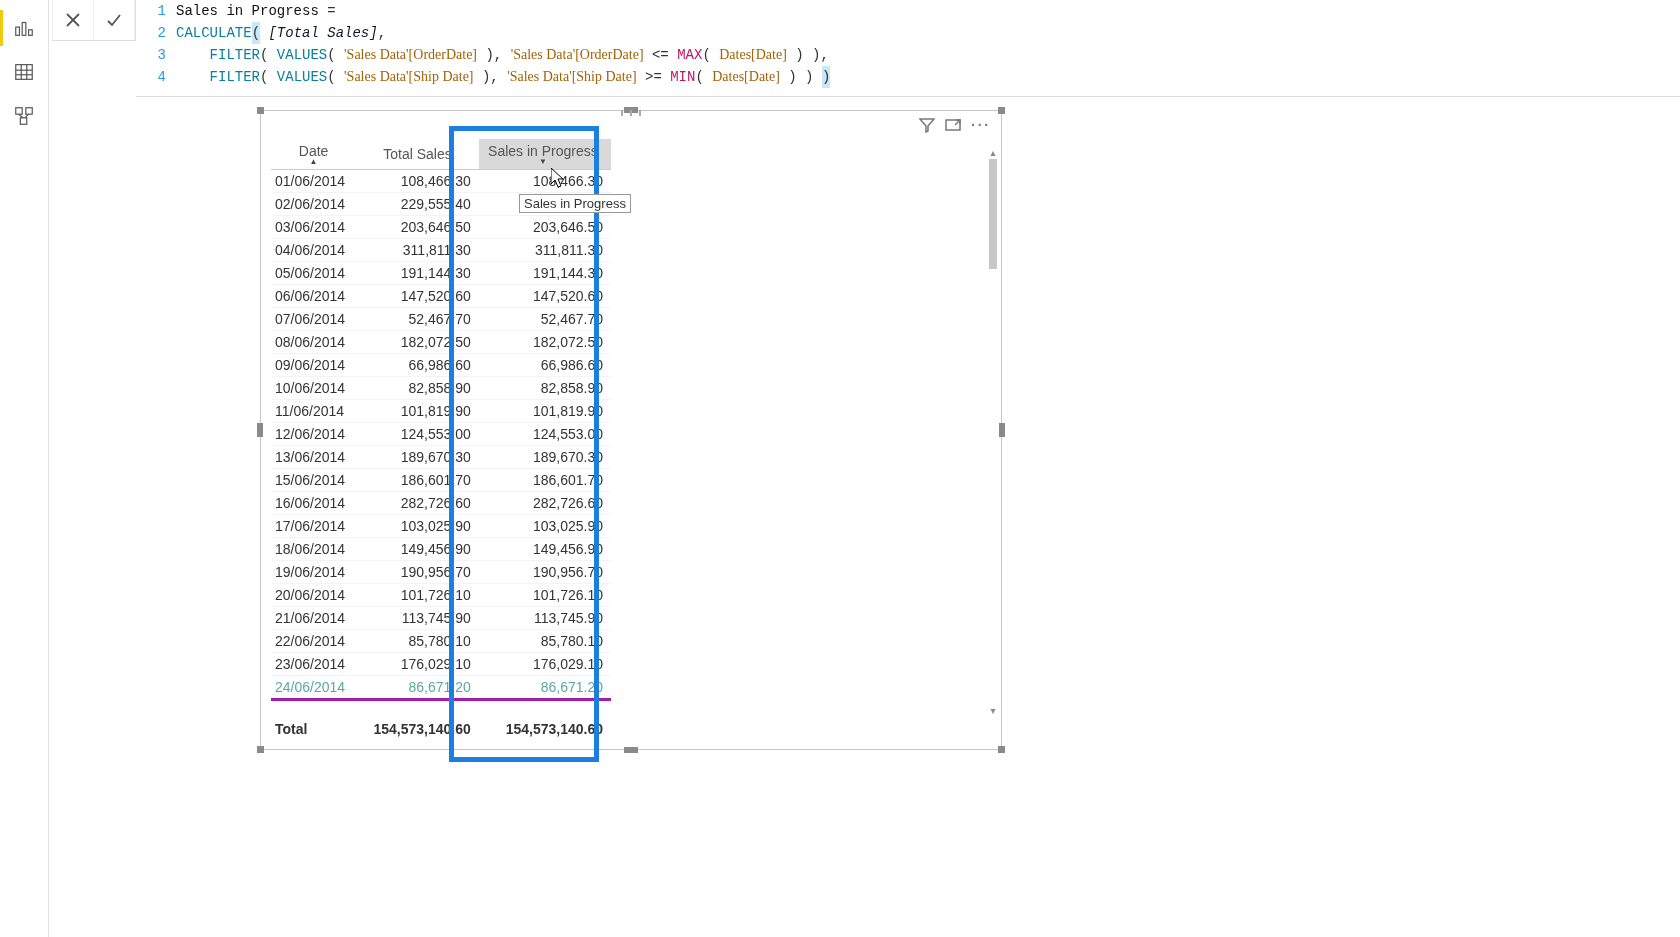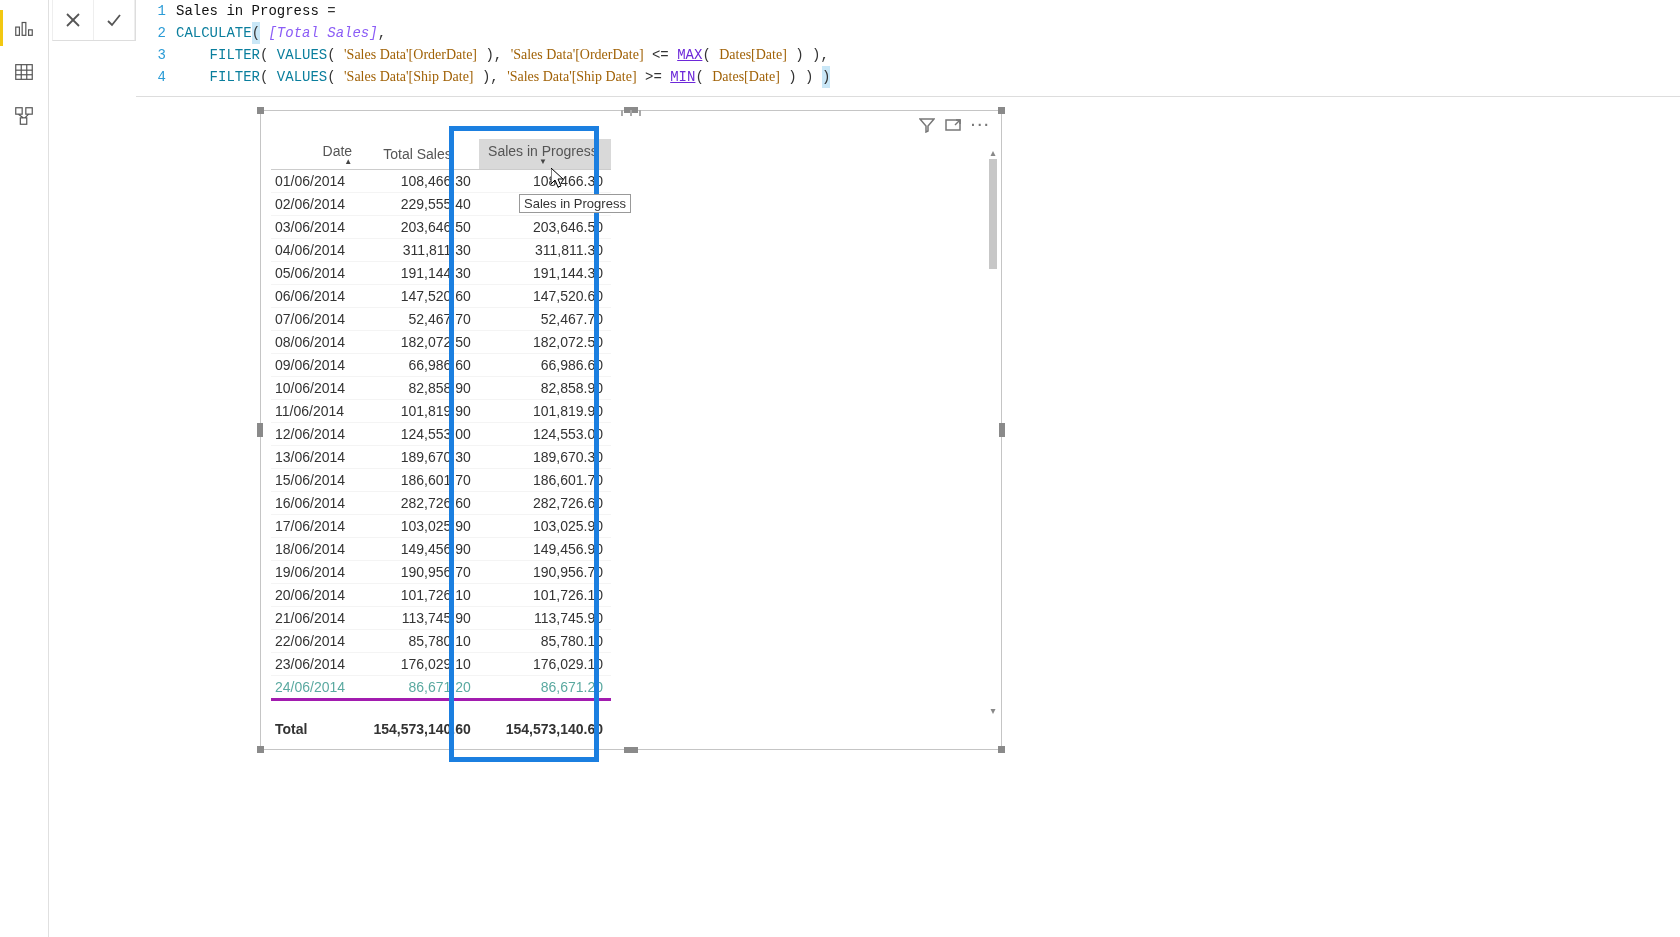--- a/index.html
+++ b/index.html
@@ -92,22 +92,22 @@
     white-space: pre;
   }
   .gutter {
     width: 30px;
     text-align: right;
     color: #2a9bd6;
     padding-right: 10px;
     user-select: none;
   }
   .tok-kw     { color: #0a7e9d; }  
-  .tok-func   { color: #6d28d9; text-decoration: underline; }  
-  .tok-meas   { color: #8b5cf6; font-style: italic; } 
+  .tok-func   { color: #be185d; }  
+  .tok-meas   { color: #0f172a; font-style: italic; } 
   .tok-col    { color: #a16207; font-family: Liberation Serif, serif; }
   .tok-punct  { color: #333; }
   .tok-plain  { color: #111; }
   .tok-name   { color: #111; }
   .tok-paren-hi { background: #c9e7f7; }
 
   
   .canvas {
     position: absolute;
     left: 260px;
@@ -178,21 +178,21 @@
     top: 28px;
     bottom: 10px;
     overflow: hidden;
   }
   table.data {
     border-collapse: collapse;
     font-size: 14px;
     width: 340px;
   }
   table.data th {
-    text-align: right;
+    text-align: center;
     font-weight: 500;
     color: #555;
     padding: 4px 8px 4px 4px;
     border-bottom: 1px solid #ccc;
     white-space: nowrap;
   }
   .sort-ind {
     display:block;
     font-size:8px;
     color:#444;

